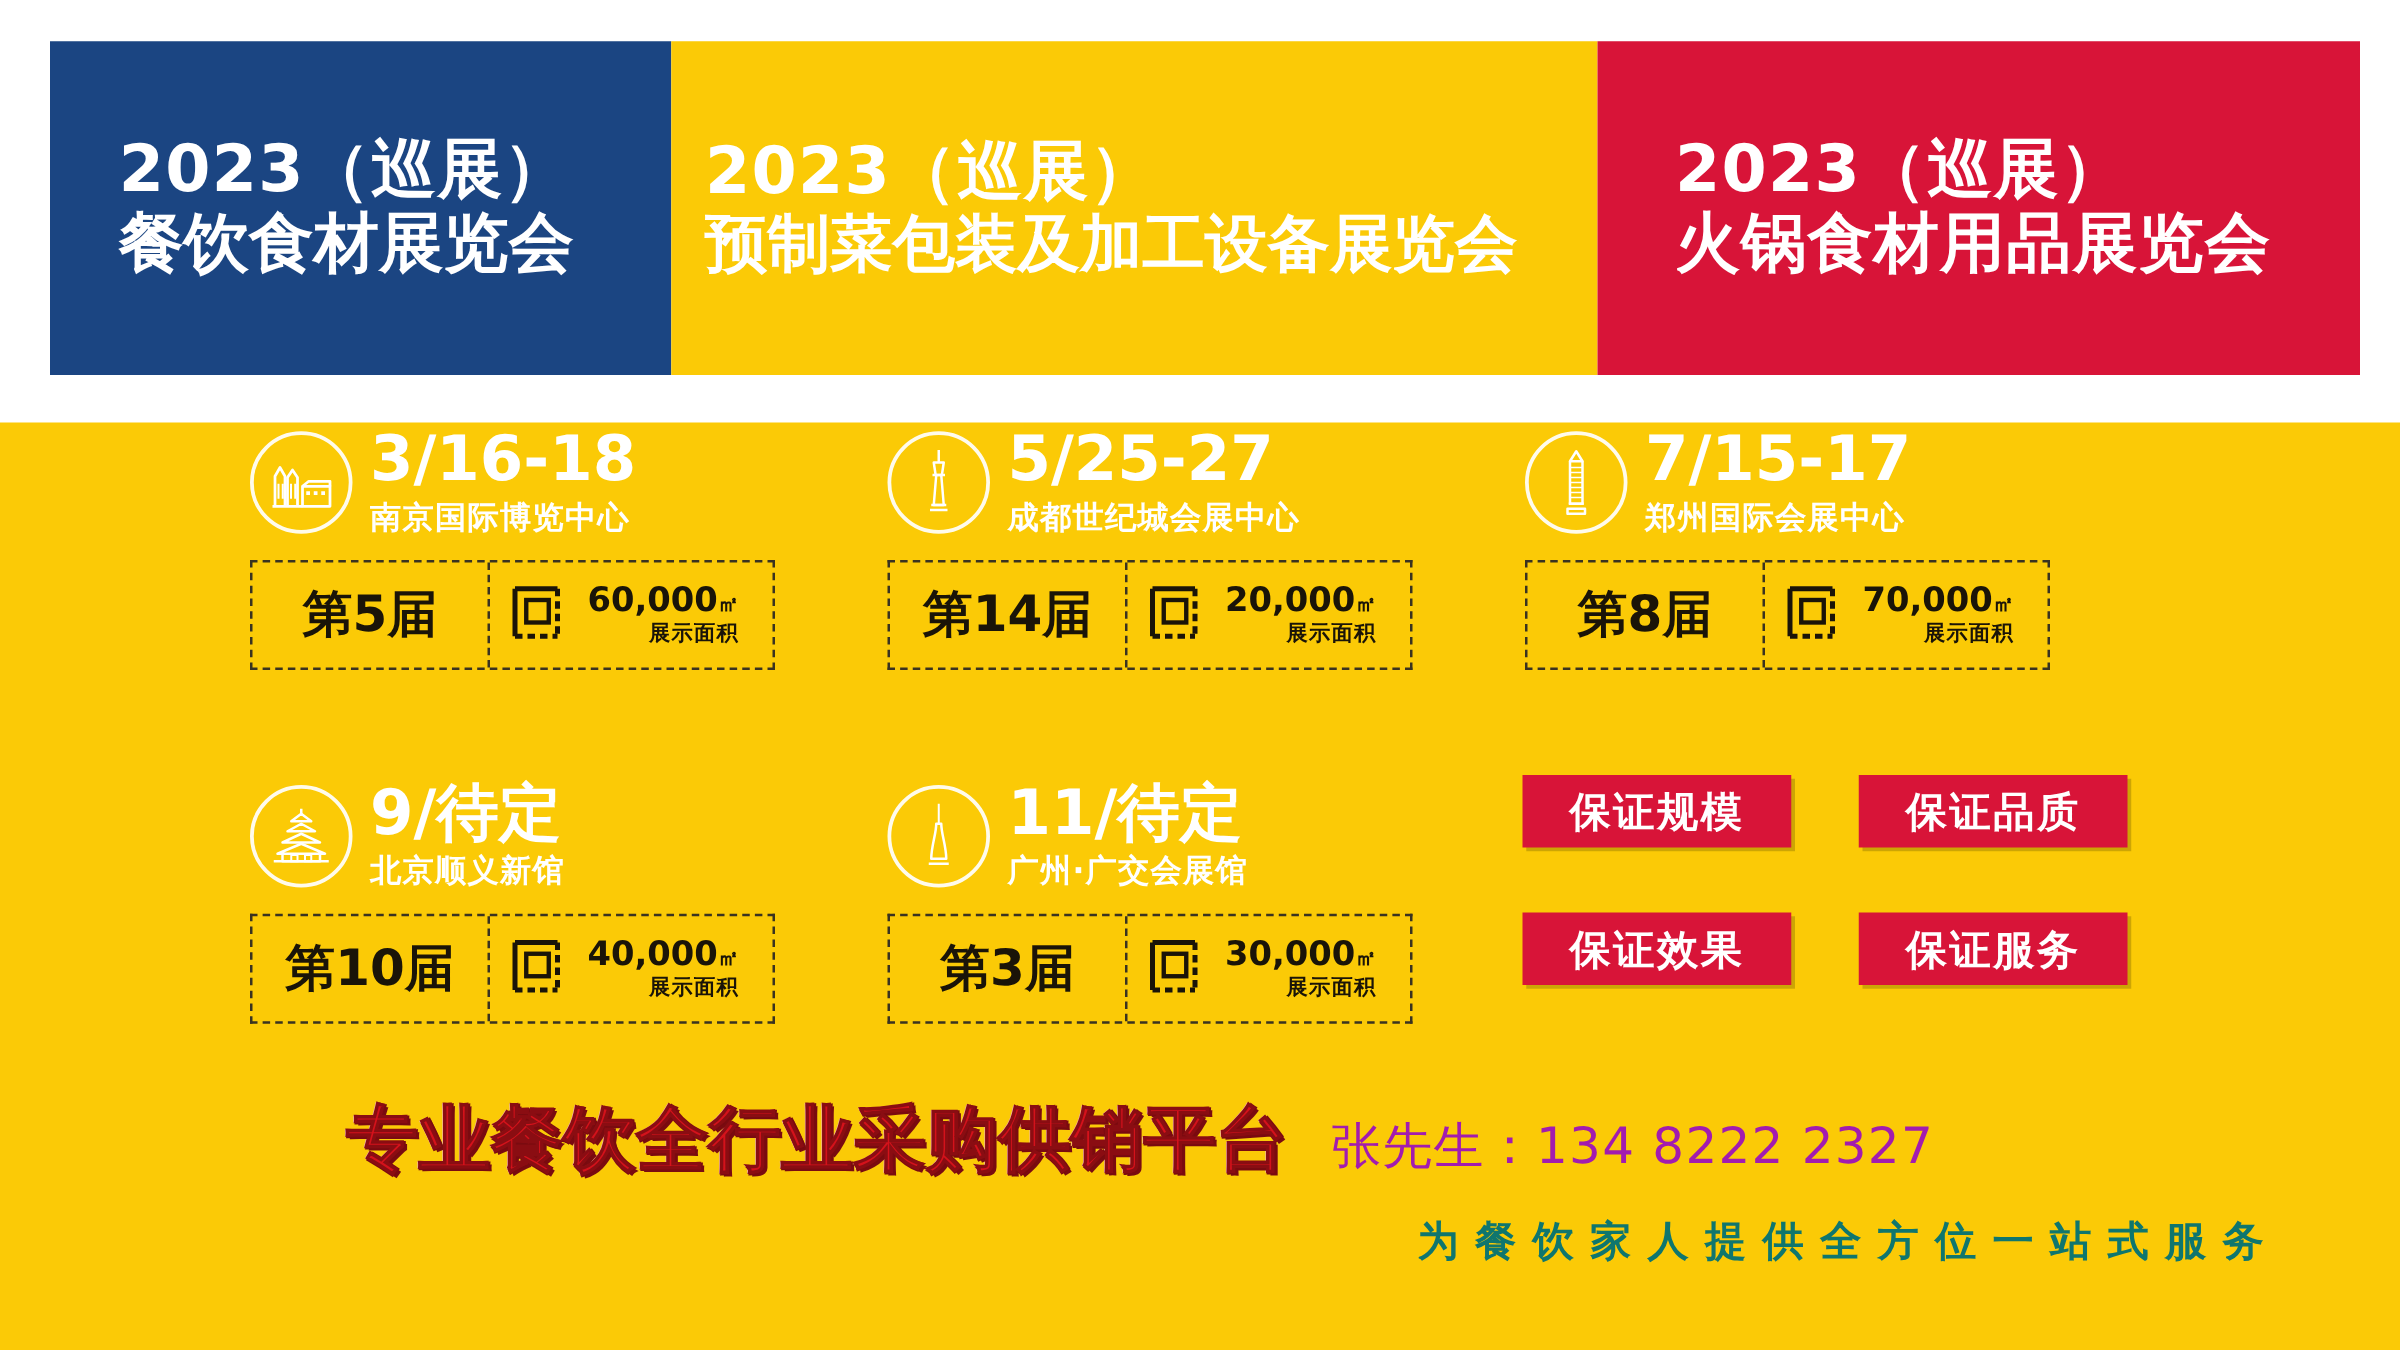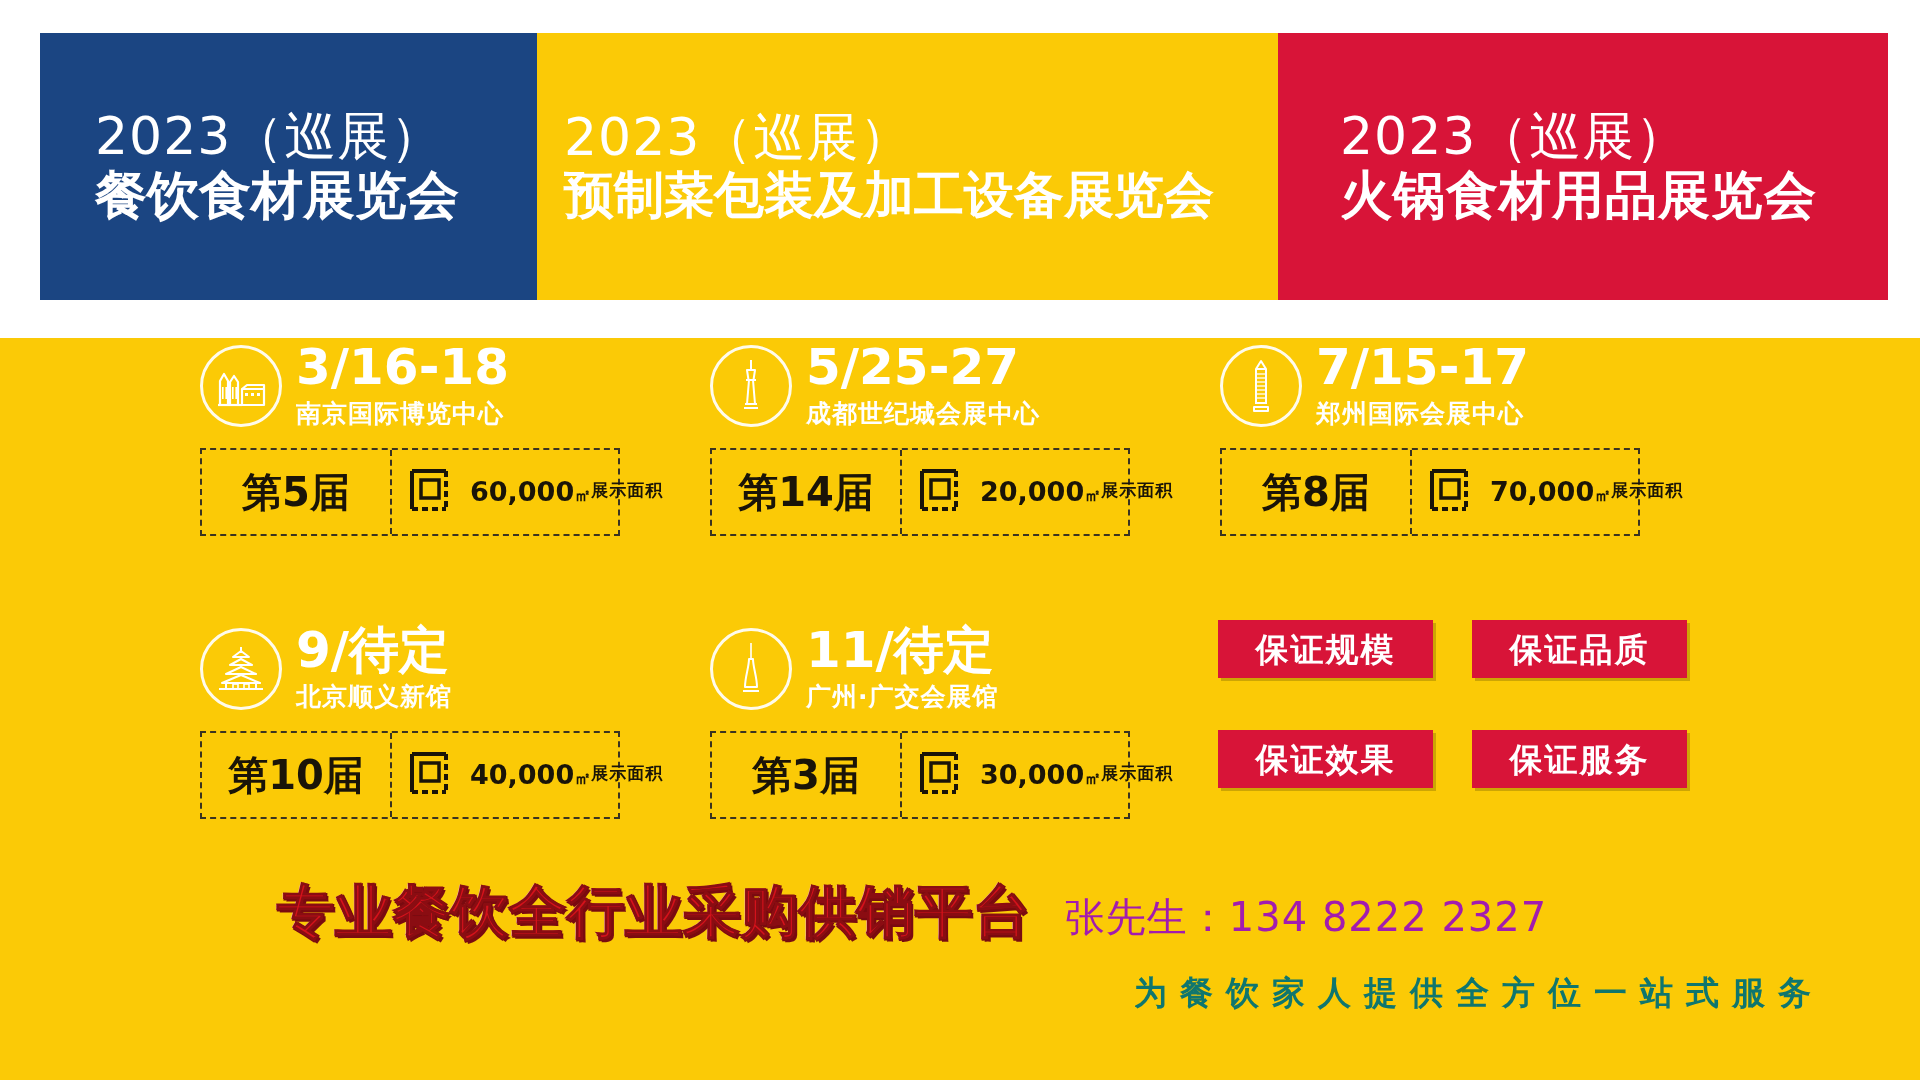--- a/index.html
+++ b/index.html
@@ -18,21 +18,21 @@
   }
   .banner-panel{
     display:flex;flex-direction:column;justify-content:center;
     box-sizing:border-box;
   }
   .banner-panel.blue{width:497px;background:#1B4582;padding-left:55px;}
   .banner-panel.yellow{width:741px;background:#FBCA06;padding-left:27px;}
   .banner-panel.red{width:610px;background:#D81438;padding-left:62px;}
 
   .bp-line1{
-    font-size:52px;font-weight:normal;letter-spacing:1px;line-height:1.12;
+    font-size:52px;font-weight:bold;letter-spacing:1px;line-height:1.12;
     white-space:nowrap;
   }
   .bp-line2{
     font-size:52px;font-weight:bold;letter-spacing:0px;line-height:1.18;
     white-space:nowrap;
   }
   .blue .bp-line1,.blue .bp-line2{color:#ffffff;}
   .yellow .bp-line1,.yellow .bp-line2{color:#ffffff;}
   .red .bp-line1,.red .bp-line2{color:#ffffff;}
   .yellow .bp-line2{font-size:50px;}
@@ -79,33 +79,33 @@
     border-right:2px dashed #3a3320;
     padding:0 14px;
   }
   .badge-edition span{
     font-size:40px;font-weight:bold;color:#1a1408;line-height:1;white-space:nowrap;
   }
   .badge-area{
     flex:1 1 auto;display:flex;align-items:center;padding-left:16px;
   }
   .area-icon{flex:0 0 auto;margin-right:12px;}
-  .area-text{display:flex;flex-direction:row;justify-content:center;}
+  .area-text{display:flex;flex-direction:column;justify-content:center;}
   .area-unit-wrap{font-size:27px;font-weight:bold;color:#1a1408;line-height:1.05;white-space:nowrap;}
   .area-sq{font-size:17px;font-weight:bold;}
   .area-label{
     font-size:17px;font-weight:bold;color:#1a1408;line-height:1.2;
     text-align:right;letter-spacing:1px;margin-top:2px;white-space:nowrap;
   }
 
   
   .guarantees{
     position:absolute;left:1218px;top:282px;
     width:520px;
-    display:flex;flex-wrap:wrap;gap:52px 39px;
+    display:flex;flex-wrap:wrap;gap:52px 54px;
   }
   .gbadge{
     width:215px;height:58px;background:#D81438;
     display:flex;align-items:center;justify-content:center;
     box-shadow:3px 3px 0 rgba(0,0,0,0.18);
   }
   .gbadge span{
     font-size:33px;font-weight:bold;color:#FFFFFF;letter-spacing:2px;line-height:1;
   }
 

